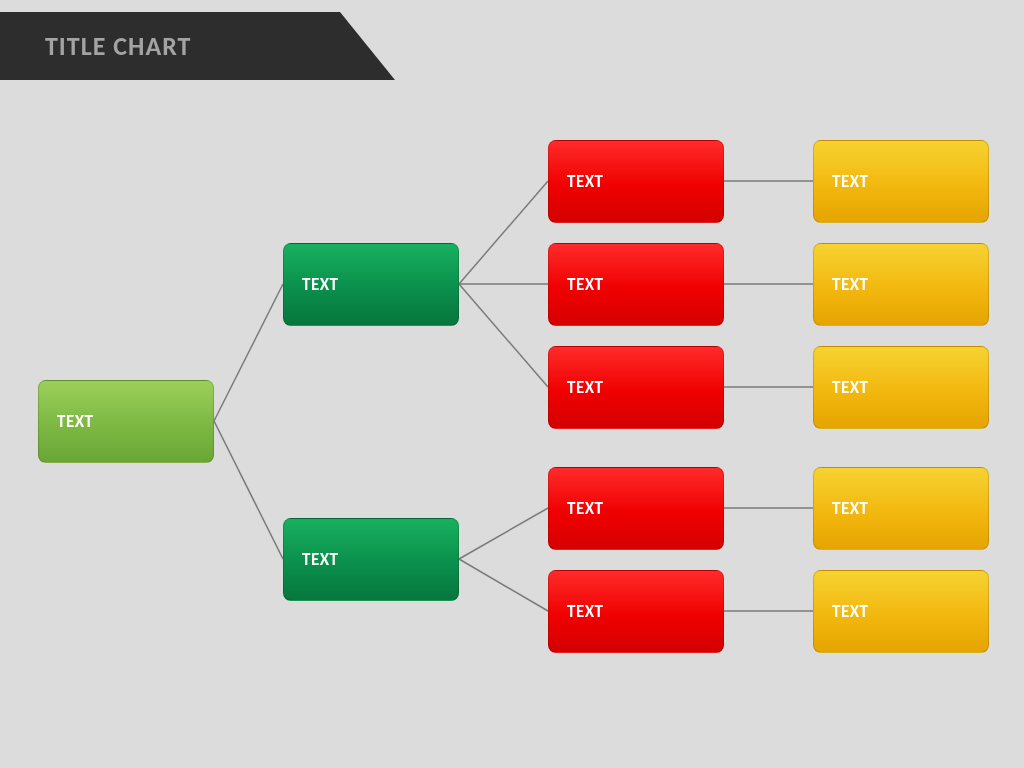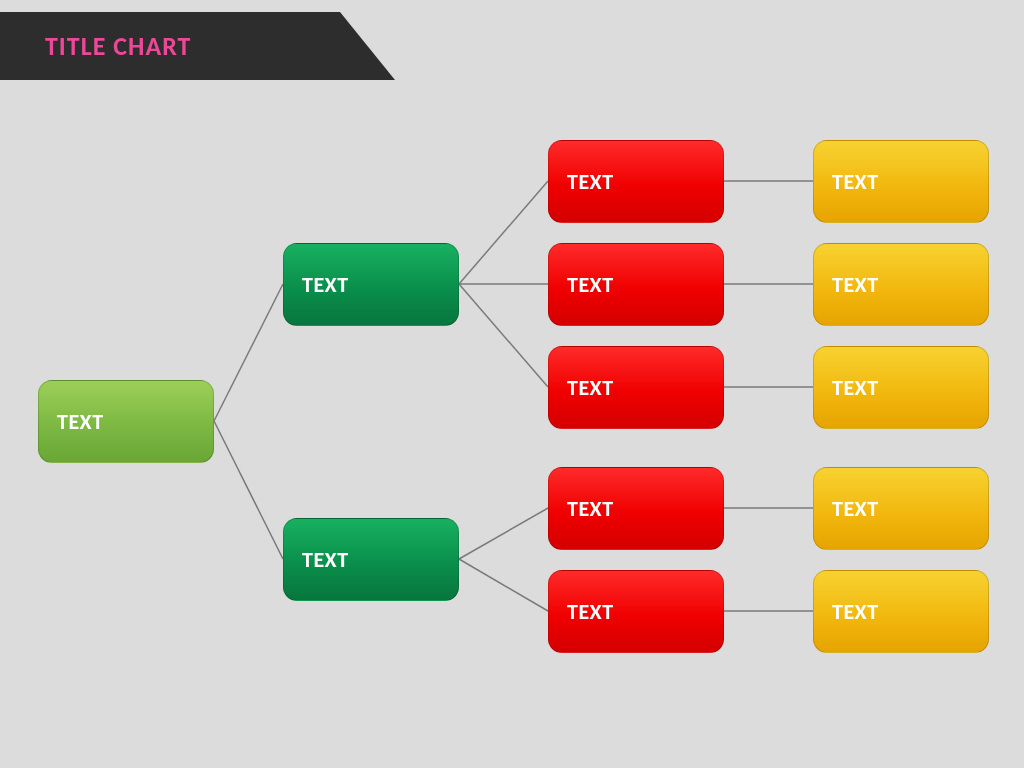--- a/index.html
+++ b/index.html
@@ -1,21 +1,21 @@
 <!DOCTYPE html>
 <html><head>
 <meta charset="utf-8">
 <style>
   html,body{margin:0;padding:0;width:1024px;height:768px;overflow:hidden;font-family:Calibri,Arial,sans-serif;}
   .slide{position:relative;width:1024px;height:768px;background:#dcdcdc;}
   .title-ribbon{position:absolute;left:0;top:12px;height:68px;width:395px;background:#2d2d2d;
     clip-path:polygon(0 0,340px 0,395px 100%,0 100%);display:flex;align-items:center;padding-left:45px;box-sizing:border-box;}
-  .title-ribbon span{color:#ec4899;font-weight:700;font-size:26px;letter-spacing:1px;}
+  .title-ribbon span{color:#a3a3a3;font-weight:700;font-size:26px;letter-spacing:1px;}
   svg.connectors{position:absolute;left:0;top:0;width:1024px;height:768px;pointer-events:none;}
-  .node{position:absolute;border-radius:14px;box-sizing:border-box;color:#fff;font-weight:700;font-size:22px;
+  .node{position:absolute;border-radius:8px;box-sizing:border-box;color:#fff;font-weight:700;font-size:17px;
     display:flex;align-items:center;padding-left:18px;border:1px solid rgba(0,0,0,.15);letter-spacing:.5px;}
   .lv0{background:linear-gradient(180deg,#9ccf5a 0%,#7cb842 55%,#6aa636 100%);}
   .lv1{background:linear-gradient(180deg,#18b060 0%,#0a8f4b 55%,#07763d 100%);}
   .lv2{background:linear-gradient(180deg,#ff2a2a 0%,#f00000 55%,#d40000 100%);}
   .lv3{background:linear-gradient(180deg,#f7d231 0%,#f2b80f 55%,#e6a400 100%);}
 </style>
 </head>
 <body>
 
 <div class="slide">

